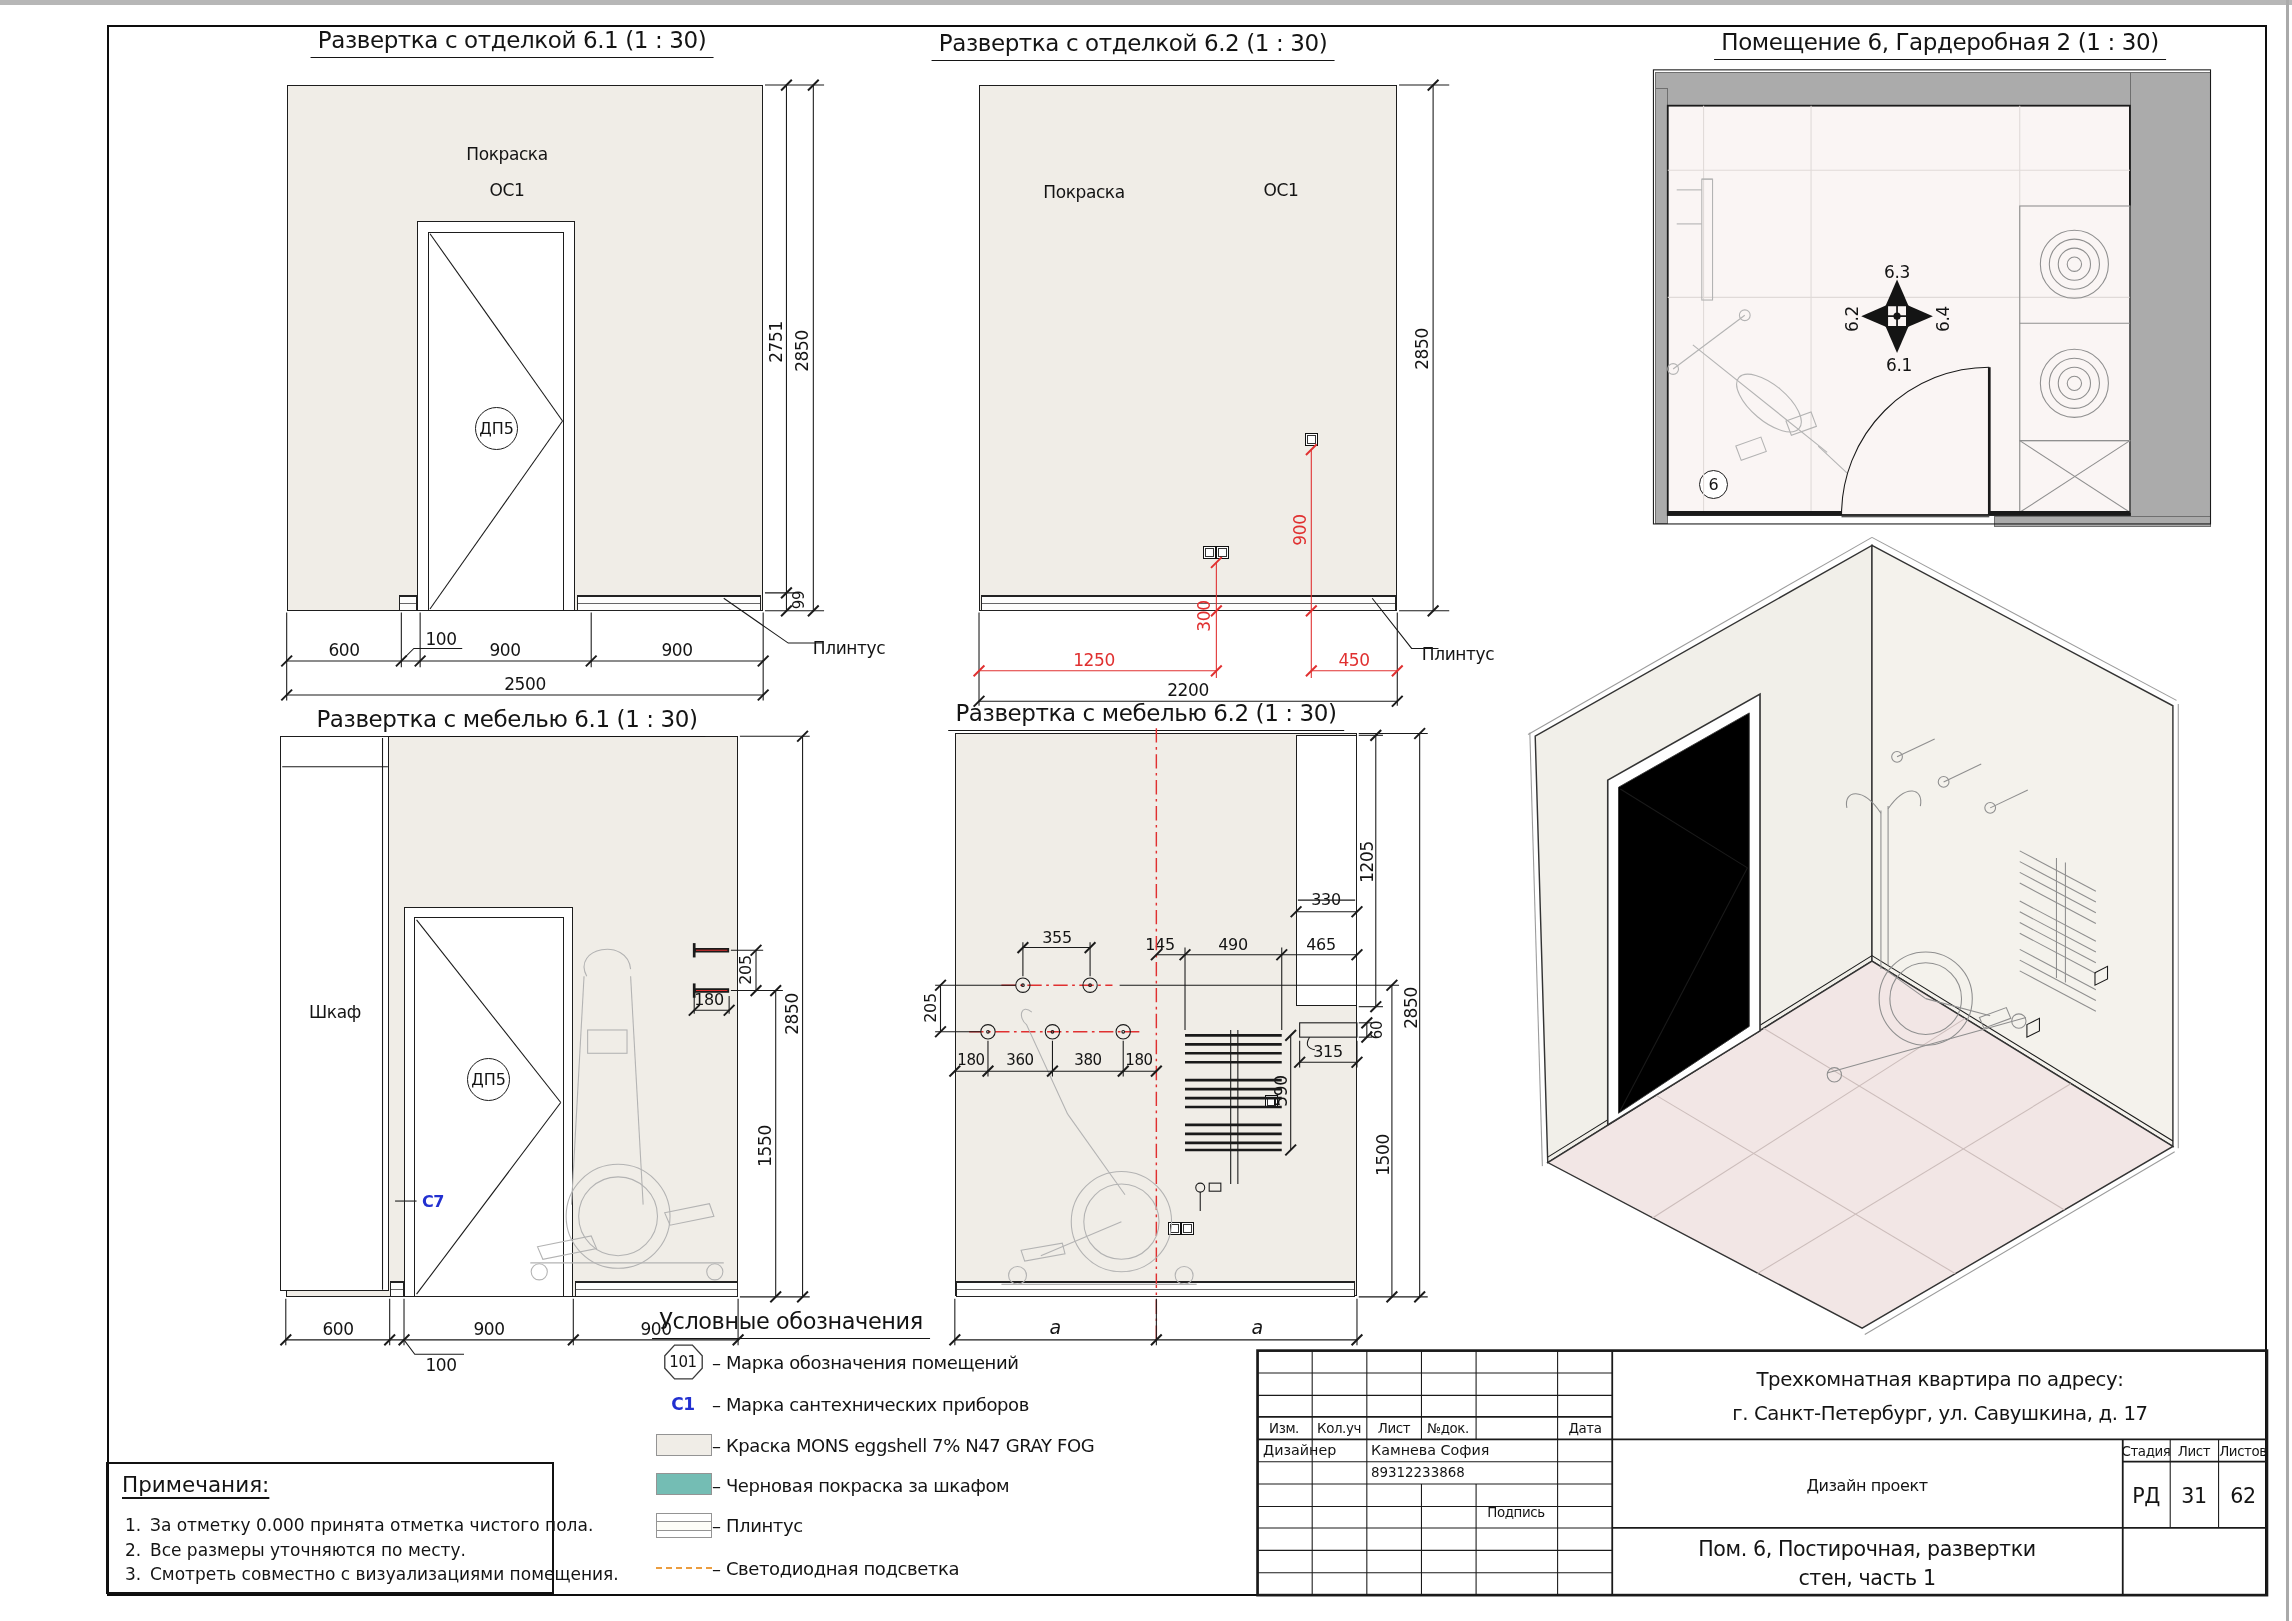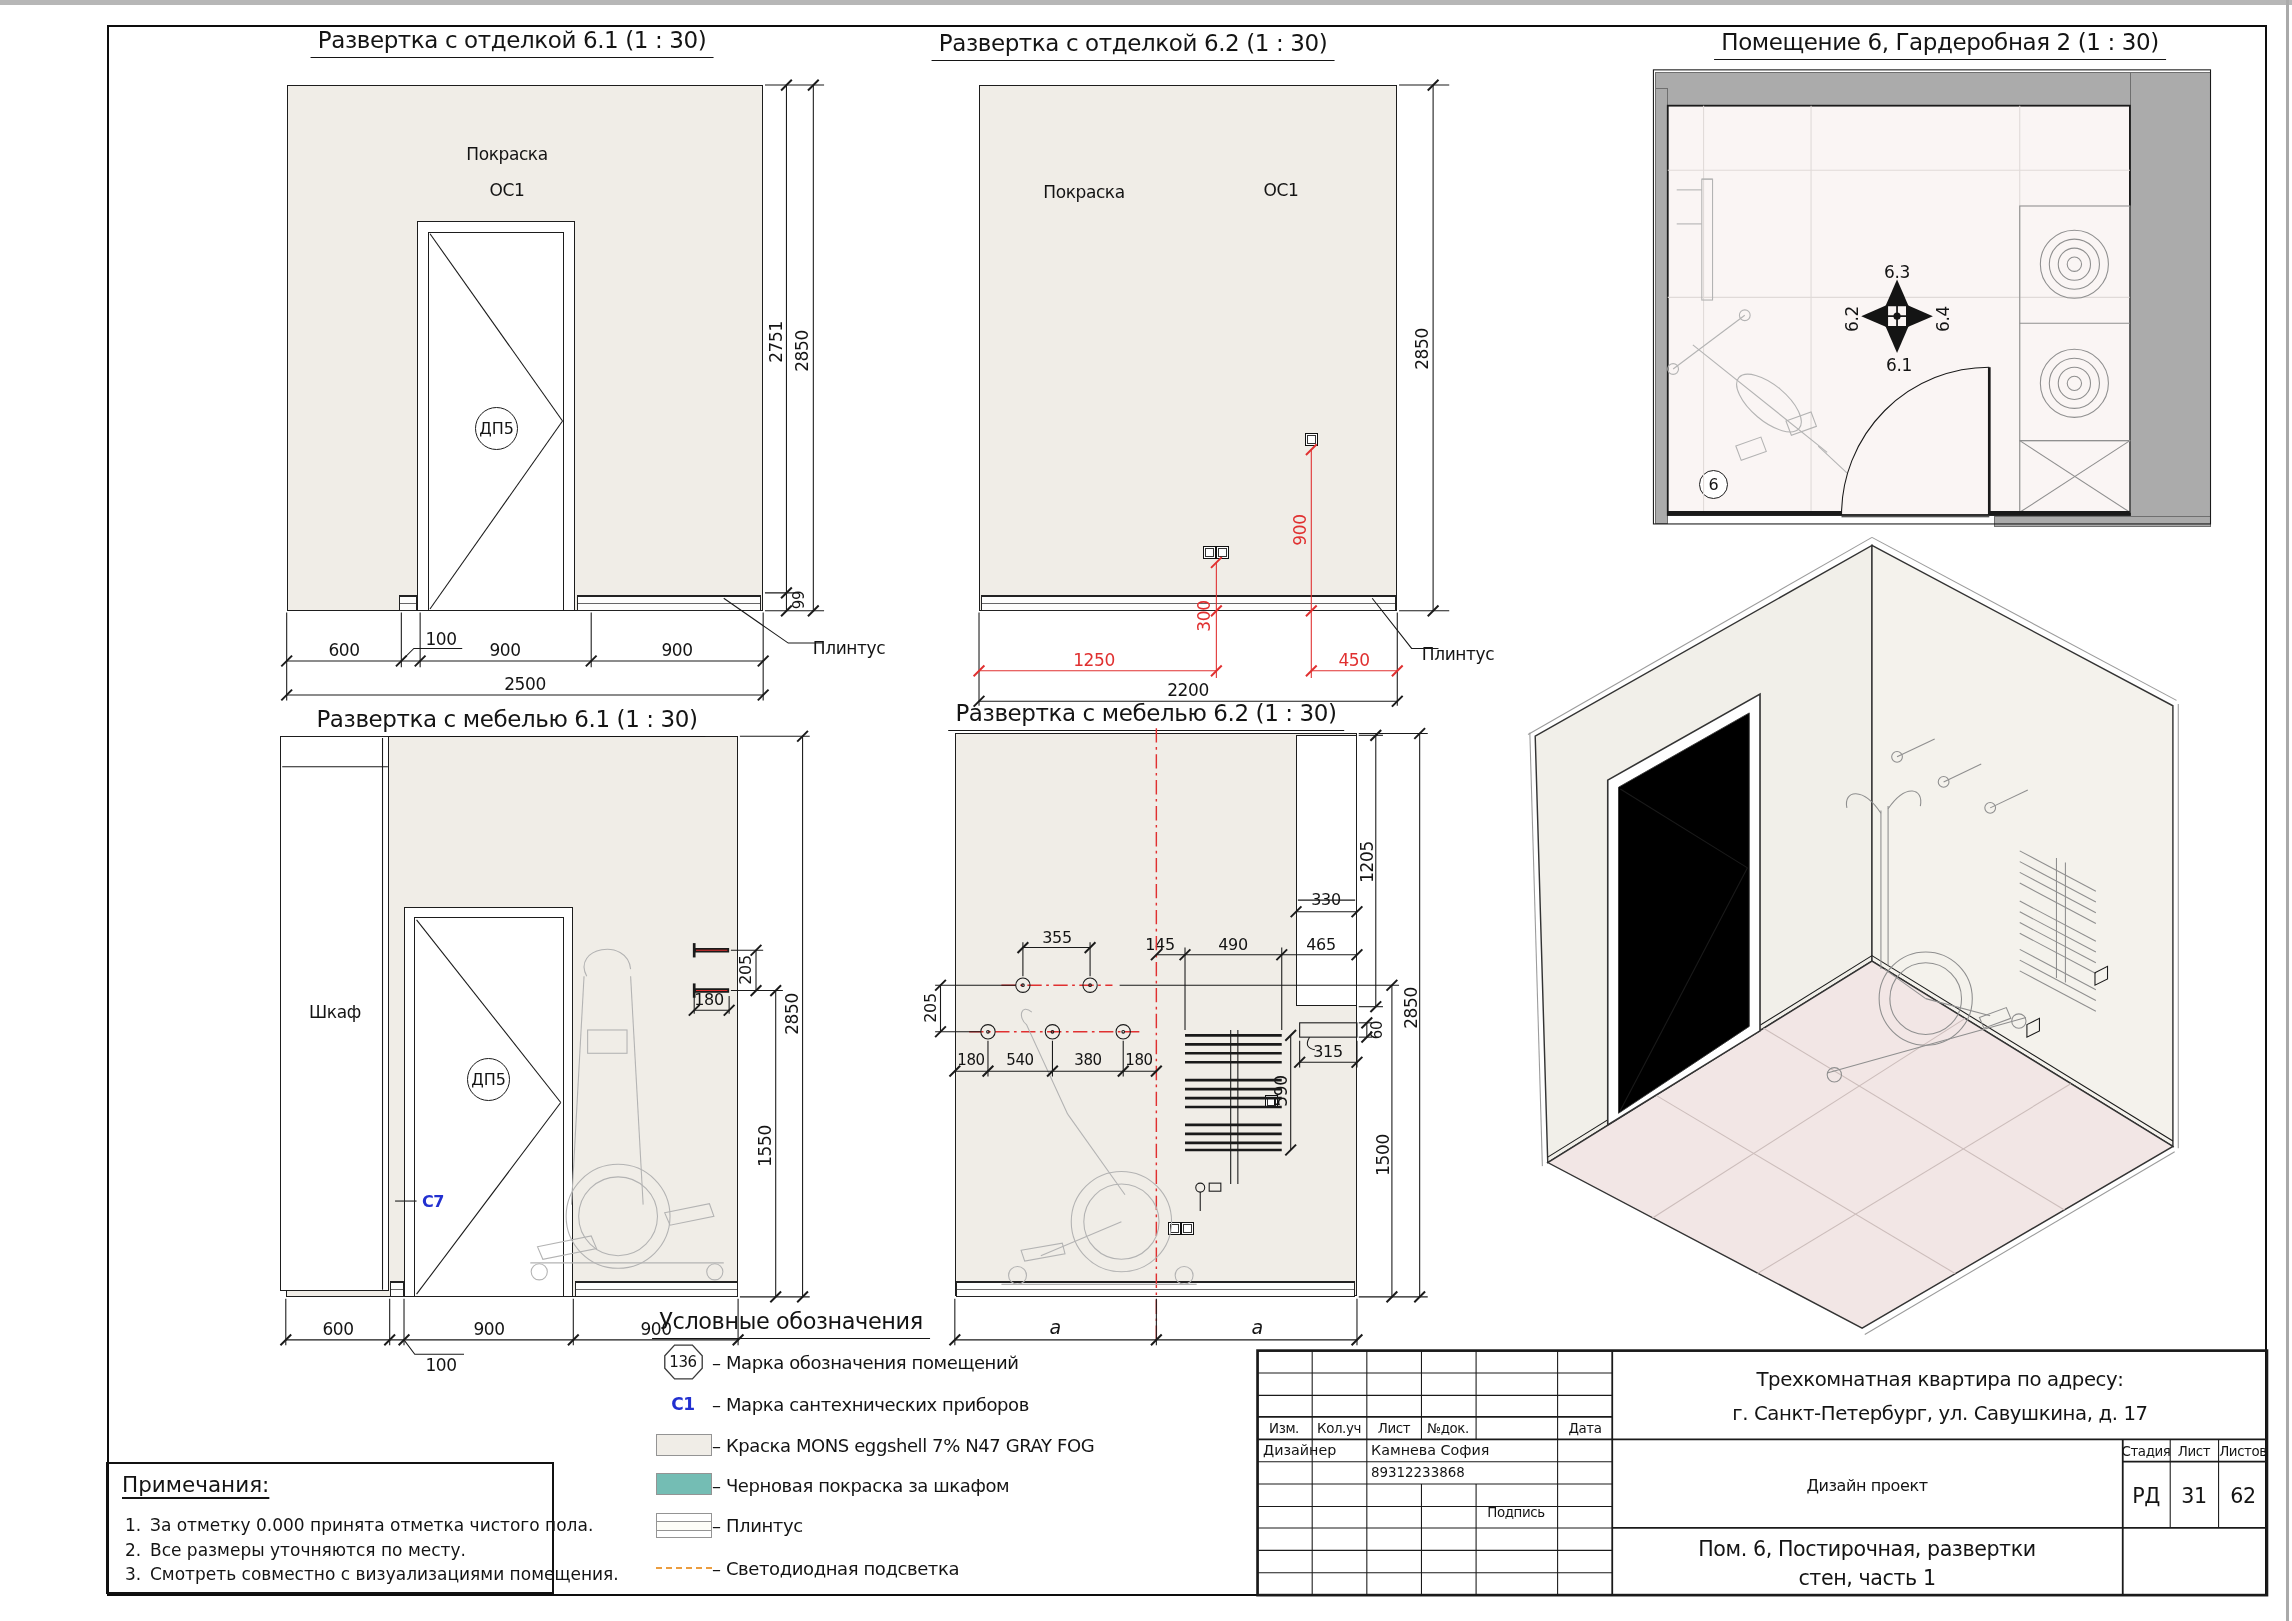--- a/index.html
+++ b/index.html
@@ -130,41 +130,41 @@
   <div class="vt z2" style="left:1146px;top:700px">Развертка с мебелью 6.2 (1 : 30)</div>
   <div class="wall z1" style="left:955px;top:733px;width:402px;height:563px"></div>
   <div class="whitebox z2" style="left:1296px;top:735px;width:61px;height:271px"></div>
   <div class="plinth z2" style="left:956px;top:1281px;width:399px;height:16px"></div>
   <div class="socket z3" style="left:1265px;top:1095px"></div>
   <div class="socket z3" style="left:1168px;top:1222px"></div>
   <div class="socket z3" style="left:1181px;top:1222px"></div>
   <div class="l z3" style="left:1057px;top:937px;font-size:16px">355</div>
   <div class="lv z3" style="left:930px;top:1008px;font-size:16px">205</div>
   <div class="l z3" style="left:971px;top:1060px;font-size:15px">180</div>
-  <div class="l z3" style="left:1020px;top:1060px;font-size:15px">540</div>
+  <div class="l z3" style="left:1020px;top:1060px;font-size:15px">360</div>
   <div class="l z3" style="left:1088px;top:1060px;font-size:15px">380</div>
   <div class="l z3" style="left:1139px;top:1060px;font-size:15px">180</div>
   <div class="l z3" style="left:1160px;top:944px;font-size:16px">145</div>
   <div class="l z3" style="left:1233px;top:944px;font-size:16px">490</div>
   <div class="l z3" style="left:1321px;top:944px;font-size:16px">465</div>
   <div class="l z3" style="left:1326px;top:899px;font-size:16px">330</div>
   <div class="lv z3" style="left:1367px;top:862px">1205</div>
   <div class="l z3" style="left:1328px;top:1051px;font-size:16px">315</div>
   <div class="lv z3" style="left:1377px;top:1030px;font-size:15px">60</div>
   <div class="lv z3" style="left:1281px;top:1091px">590</div>
   <div class="lv z3" style="left:1383px;top:1155px">1500</div>
   <div class="lv z3" style="left:1411px;top:1008px">2850</div>
   <div class="l z3 itl" style="left:1055px;top:1327px">a</div>
   <div class="l z3 itl" style="left:1257px;top:1327px">a</div>
 
   <div class="vt z2" style="left:791px;top:1308px;font-size:22.4px">Условные обозначения</div>
   <svg class="abs z3" style="left:663px;top:1343px" width="41" height="38" viewBox="0 0 46 42">
     <polygon points="13,2 33,2 44,14 44,28 33,40 13,40 2,28 2,14" fill="#fff" stroke="#3a3a3a" stroke-width="1.5"></polygon>
   </svg>
-  <div class="l z5" style="left:683px;top:1362px;font-size:15px">136</div>
+  <div class="l z5" style="left:683px;top:1362px;font-size:15px">101</div>
   <div class="l z3" style="left:712px;top:1362px;transform:translate(0,-50%);font-size:18px">– Марка обозначения помещений</div>
   <div class="l z3 bluet" style="left:683px;top:1404px;font-size:17px;font-weight:bold">С1</div>
   <div class="l z3" style="left:712px;top:1404px;transform:translate(0,-50%);font-size:18px">– Марка сантехнических приборов</div>
   <div class="swatch z3" style="left:656px;top:1434px;background:#f0ede7"></div>
   <div class="l z3" style="left:712px;top:1445px;transform:translate(0,-50%);font-size:18px">– Краска MONS eggshell 7% N47 GRAY FOG</div>
   <div class="swatch z3" style="left:656px;top:1473px;background:#74bdb4"></div>
   <div class="l z3" style="left:712px;top:1485px;transform:translate(0,-50%);font-size:18px">– Черновая покраска за шкафом</div>
   <div class="swatch z3" style="left:656px;top:1513px;height:25px;background:linear-gradient(#fff 7.2px,#949494 7.2px,#949494 8px,#fdfdf8 8px,#fdfdf8 16px,#949494 16px,#949494 17px,#fff 17px)"></div>
   <div class="l z3" style="left:712px;top:1525px;transform:translate(0,-50%);font-size:18px">– Плинтус</div>
   <div class="abs z3" style="left:656px;top:1567px;width:56px;height:0;border-top:2.7px dashed #eb9d3f"></div>

